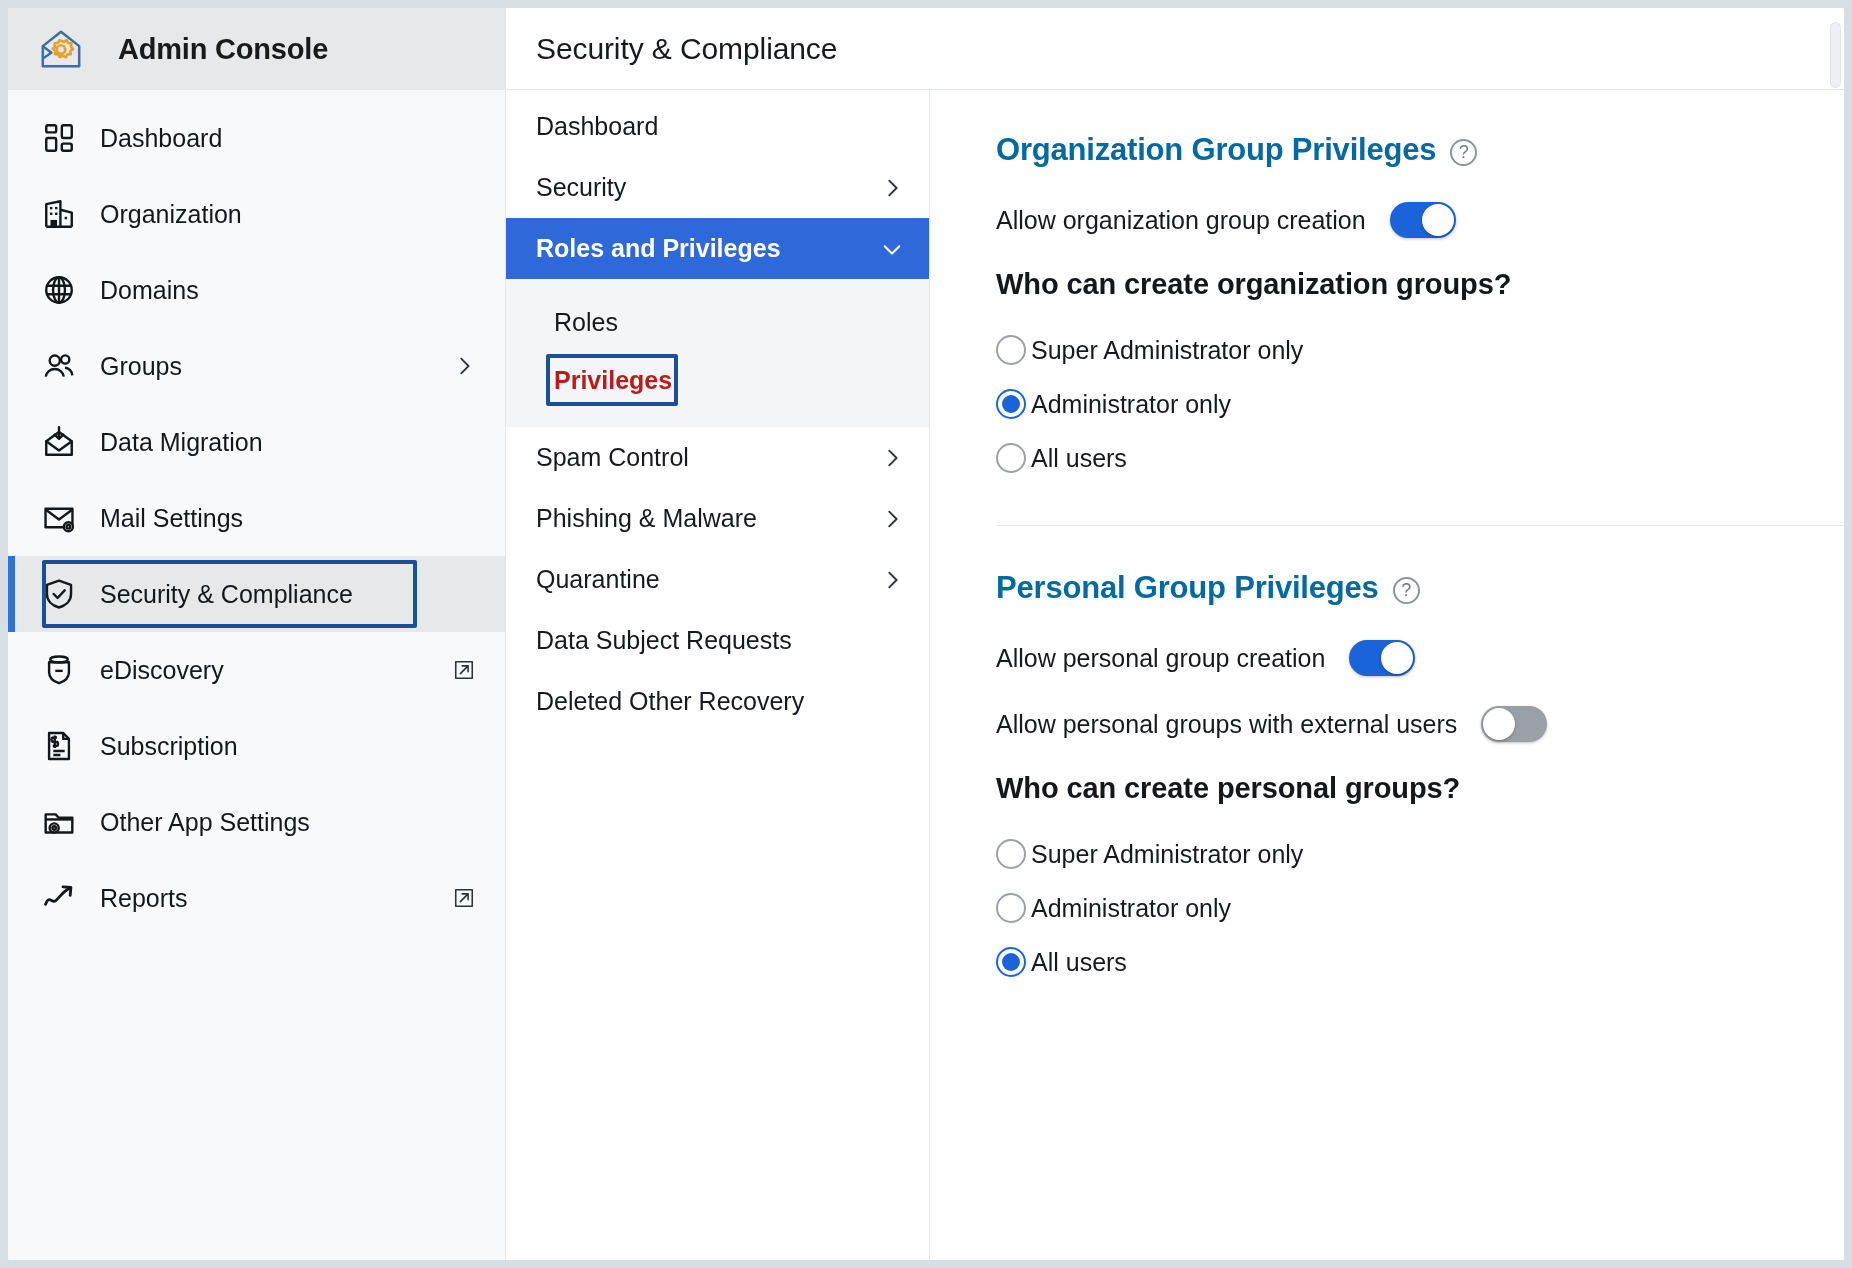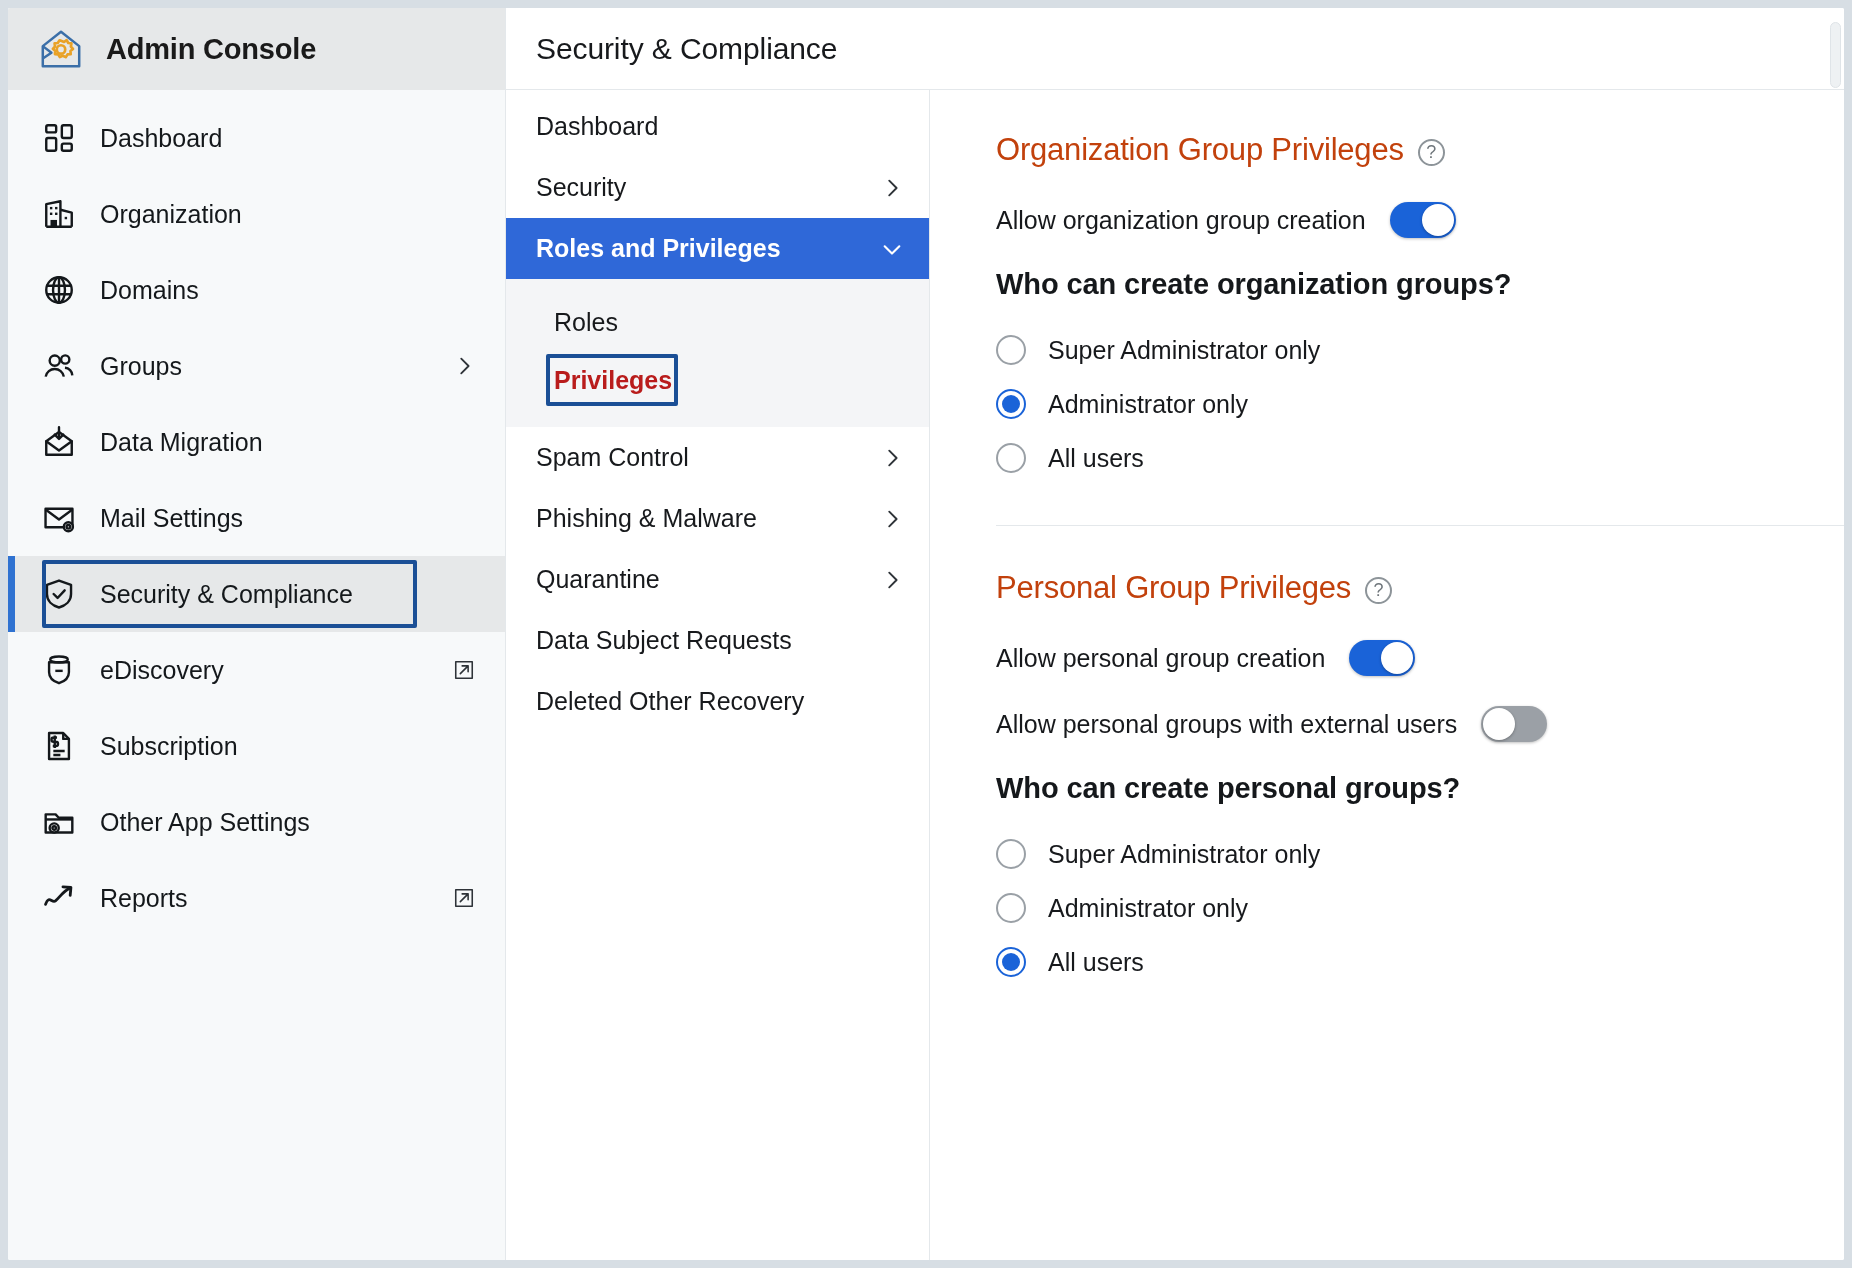--- a/index.html
+++ b/index.html
@@ -29,21 +29,21 @@
     flex-direction: column;
     position: relative;
   }
   .brand {
     height: 82px;
     flex: 0 0 82px;
     background: #e6e8e9;
     display: flex;
     align-items: center;
     padding-left: 30px;
-    gap: 22px;
+    gap: 34px;
   }
   .brand-logo { width: 46px; height: 46px; flex: 0 0 46px; display:block; }
   .brand-title {
     font-size: 29px;
     font-weight: 700;
     color: #1a1a1a;
     letter-spacing: -0.2px;
   }
   .nav-list { padding-top: 10px; }
   .nav-item {
@@ -175,22 +175,22 @@
     overflow: hidden;
   }
   .section-title {
     display: flex;
     align-items: center;
     gap: 14px;
     margin-bottom: 34px;
   }
   .section-title .txt {
     font-size: 31px;
-    font-weight: 400;
-    color: #c2410c;
+    font-weight: 700;
+    color: #0369a1;
     letter-spacing: -0.2px;
   }
   .help-icon {
     width: 27px; height: 27px; flex: 0 0 27px;
     border: 2px solid #8d9499;
     border-radius: 50%;
     color: #6f767b;
     font-size: 18px;
     line-height: 23px;
     text-align: center;
@@ -233,21 +233,21 @@
   .q-title {
     font-size: 29px;
     font-weight: 700;
     color: #15181b;
     margin: 4px 16px 22px 0;
     letter-spacing: -0.1px;
   }
   .radio-row {
     display: flex;
     align-items: center;
-    gap: 22px;
+    gap: 5px;
     height: 54px;
     cursor: pointer;
   }
   .radio {
     width: 30px; height: 30px; flex: 0 0 30px;
     border-radius: 50%;
     border: 2px solid #9aa0a6;
     background: #fff;
     position: relative;
   }

